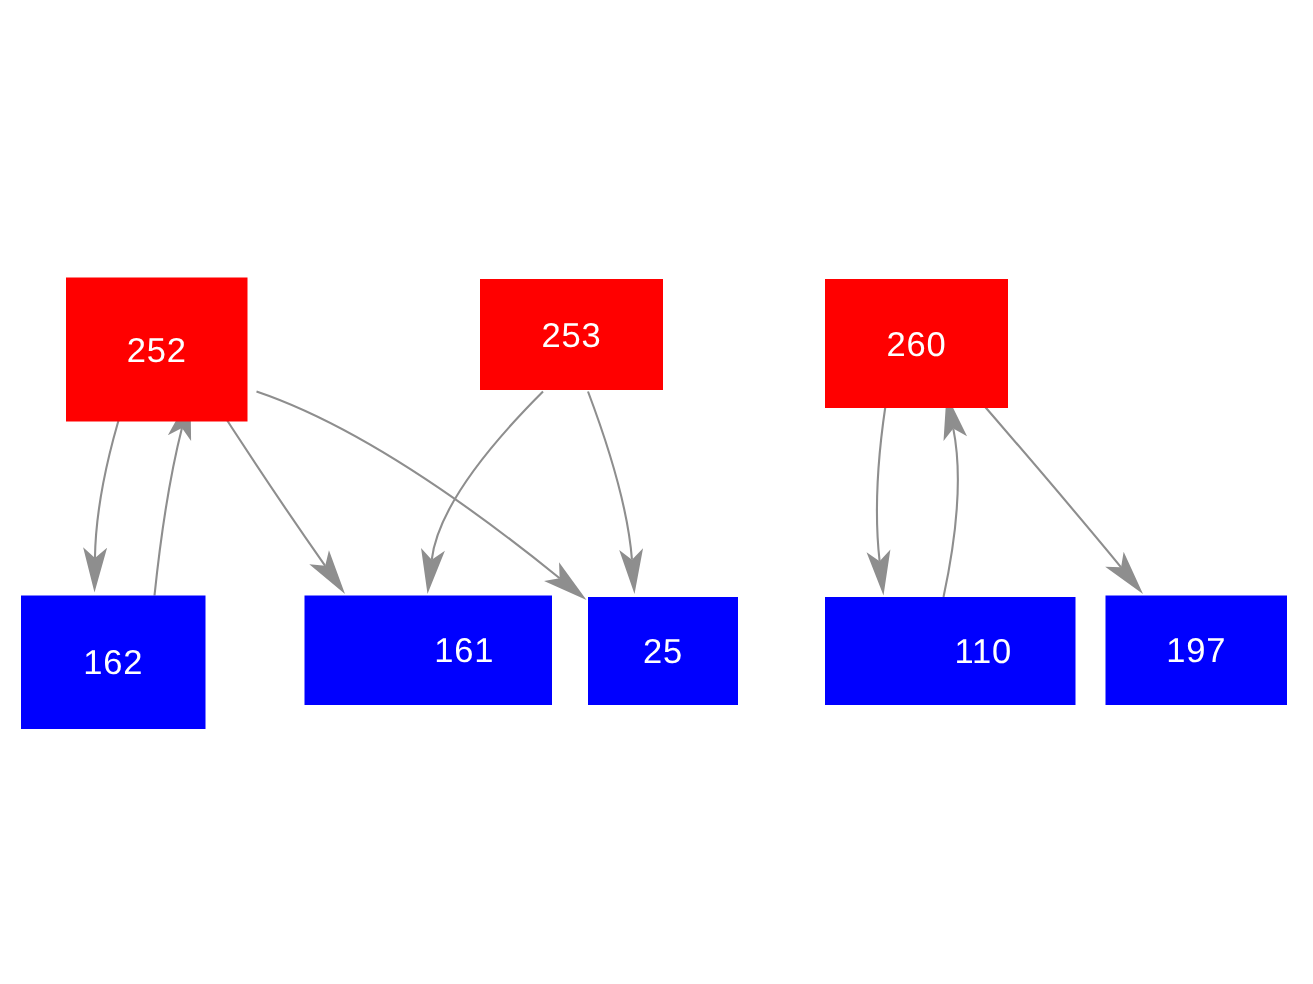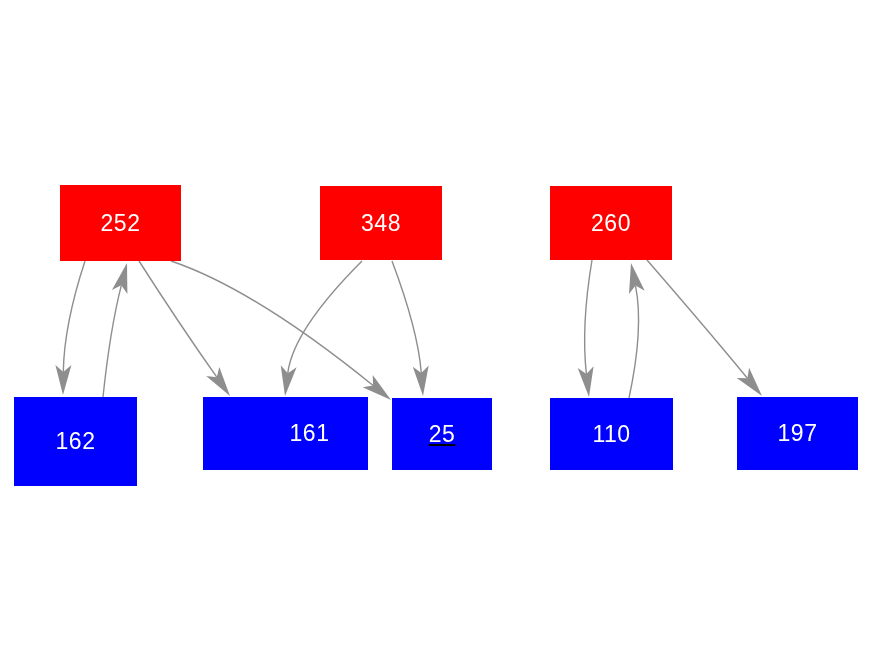--- a/index.html
+++ b/index.html
@@ -62,37 +62,37 @@
       <polygon points="285,396 280.7,365.3 287.8,373.2 296.6,367.2" class="arrowhead"></polygon>
       <path d="M 392,261 Q 418,330 421.3,373.1" class="edge"></path>
       <polygon points="423,396 412.8,366.7 421.3,373.1 428.7,365.5" class="arrowhead"></polygon>
       <path d="M 592,260 Q 581,326 586.4,374.1" class="edge"></path>
       <polygon points="589,397 577.7,368.1 586.4,374.1 593.6,366.3" class="arrowhead"></polygon>
       <path d="M 629,398 Q 644,328 635.5,285.6" class="edge"></path>
       <polygon points="631,263 644.7,290.8 635.5,285.6 629.0,294.0" class="arrowhead"></polygon>
       <path d="M 647,260 Q 706,328 747.4,378.2" class="edge"></path>
       <polygon points="762,396 736.8,377.9 747.4,378.2 749.1,367.8" class="arrowhead"></polygon>
     </svg>
-<div class="node parent" style="left: 60px; top: 185px; width: 121px; height: 76px;">
+<div class="node parent" style="left: 44px; top: 185px; width: 121px; height: 96px;">
       <span class="node-label">252</span>
     </div>
     <div class="node parent" style="left: 320px; top: 186px; width: 122px; height: 74px;">
-      <span class="node-label">348</span>
+      <span class="node-label">253</span>
     </div>
-    <div class="node parent" style="left: 550px; top: 186px; width: 122px; height: 74px;">
+    <div class="node parent" style="left: 550px; top: 186px; width: 122px; height: 86px;">
       <span class="node-label">260</span>
     </div>
     <div class="node child" style="left: 14px; top: 397px; width: 123px; height: 89px;">
       <span class="node-label">162</span>
     </div>
     <div class="node child" style="left: 203px; top: 397px; width: 117px; height: 73px; padding-left: 48px;">
       <span class="node-label">161</span>
     </div>
-    <div class="node child" style="left: 392px; top: 398px; width: 100px; height: 72px; text-decoration: underline;">
+    <div class="node child" style="left: 392px; top: 398px; width: 100px; height: 72px;">
       <span class="node-label">25</span>
     </div>
-    <div class="node child" style="left: 550px; top: 398px; width: 123px; height: 72px;">
+    <div class="node child" style="left: 550px; top: 398px; width: 123px; height: 72px; padding-left: 44px;">
       <span class="node-label">110</span>
     </div>
     <div class="node child" style="left: 737px; top: 397px; width: 121px; height: 73px;">
       <span class="node-label">197</span>
     </div>
   </div>
 
 </body></html>

